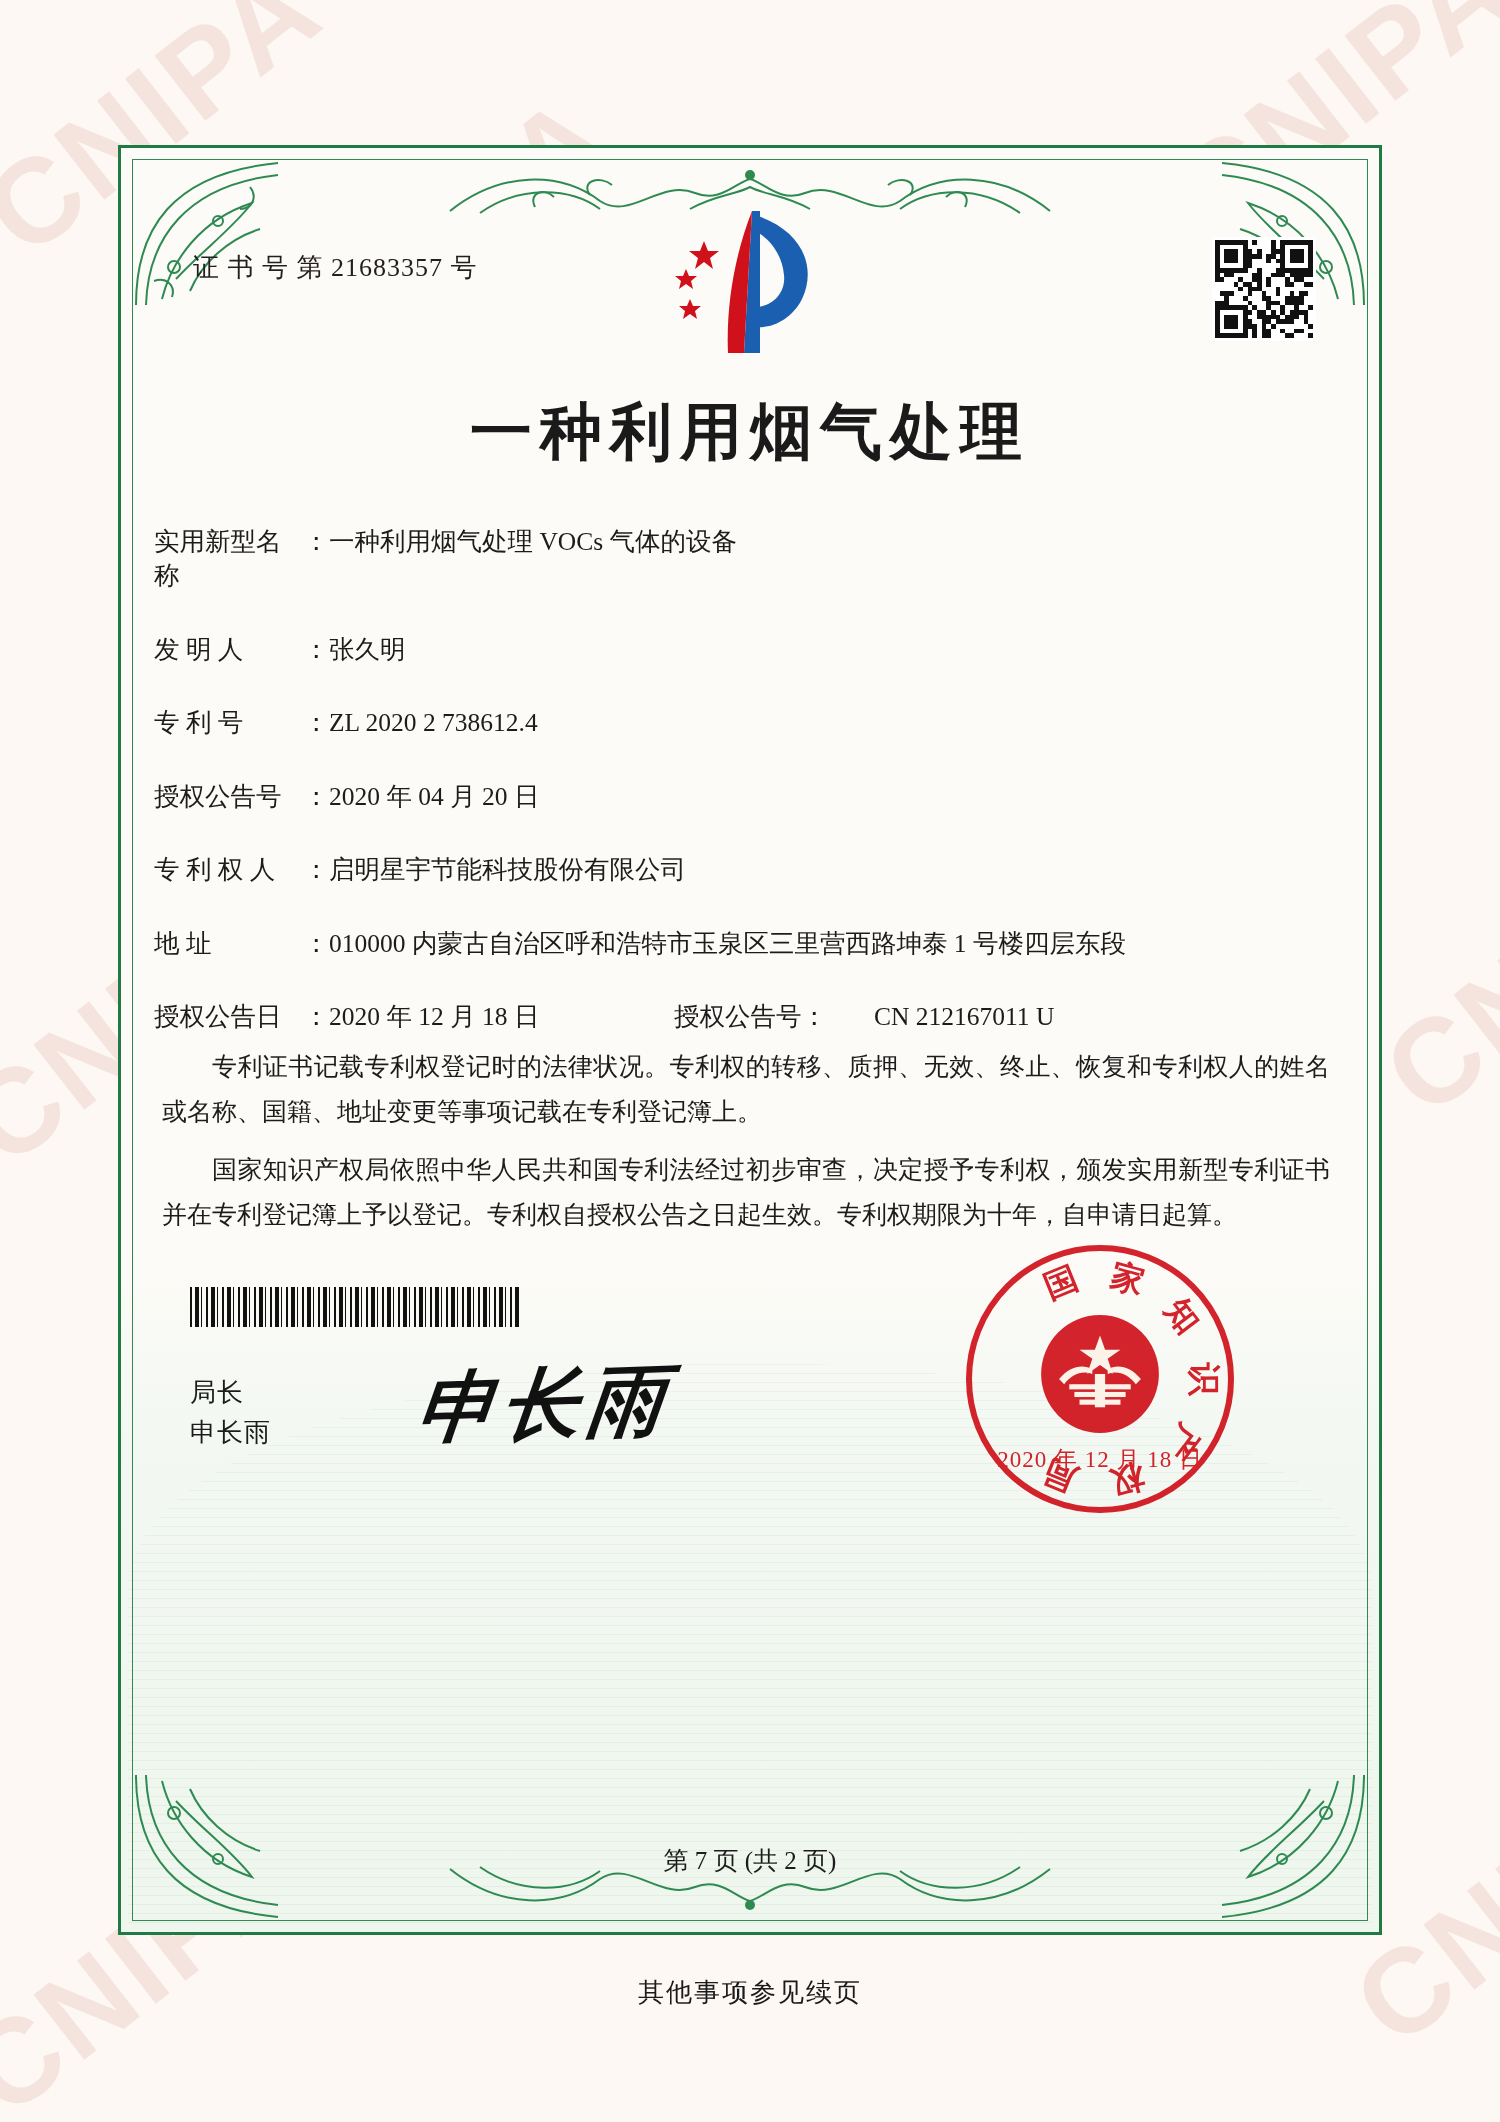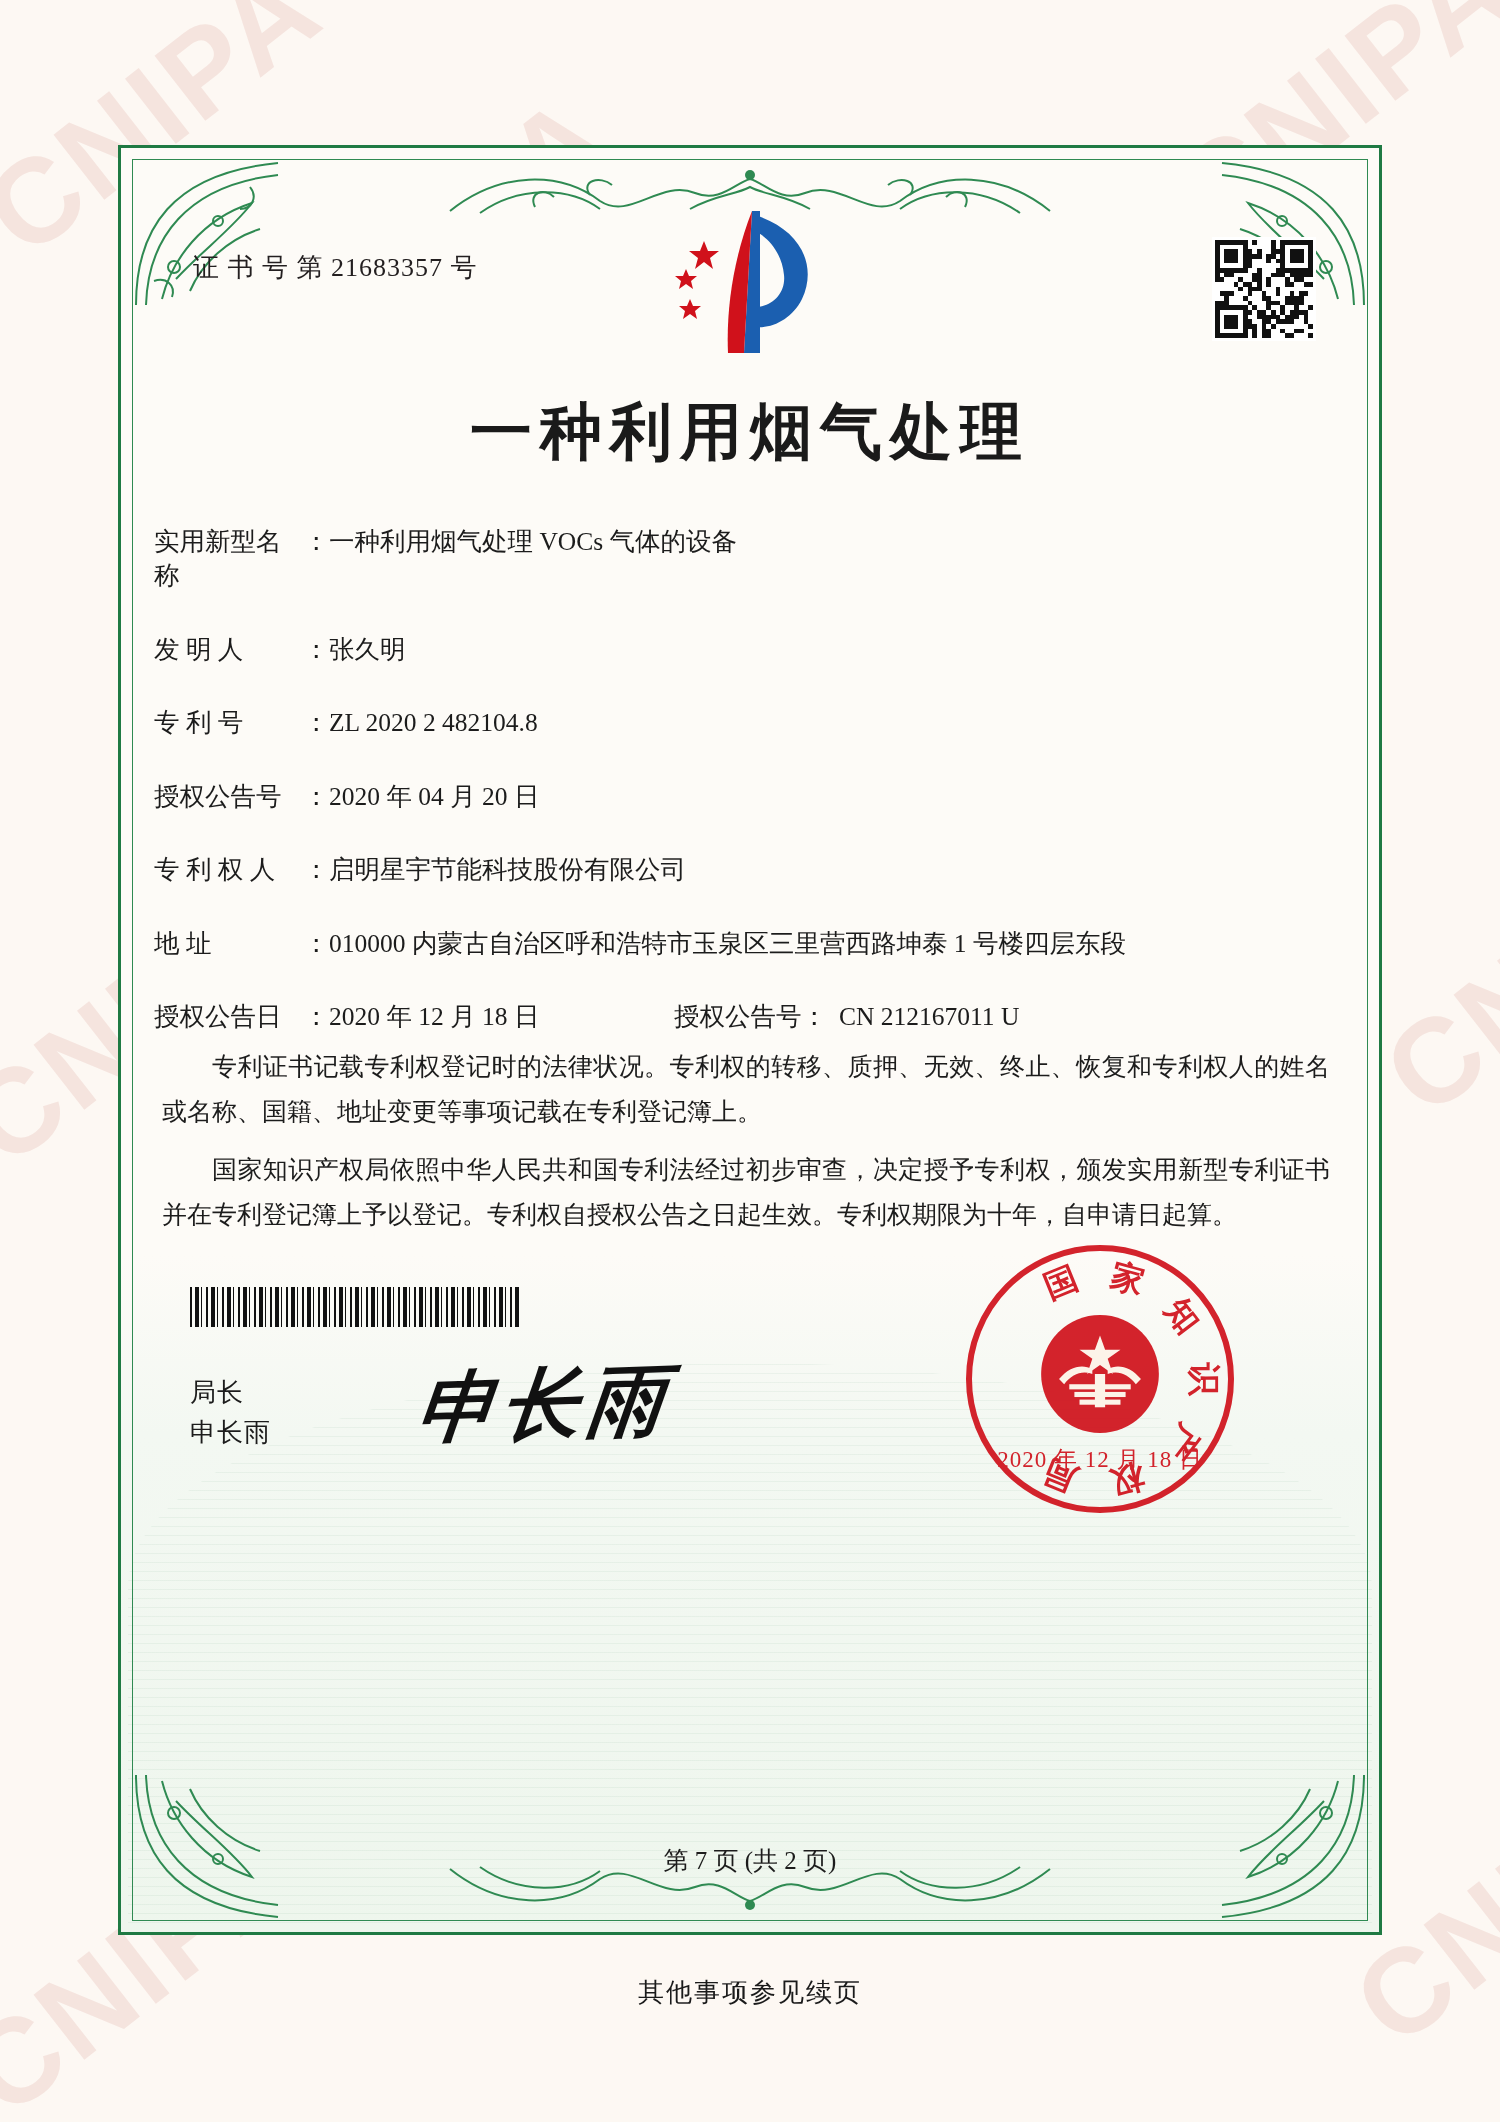--- a/index.html
+++ b/index.html
@@ -141,21 +141,21 @@
     display: flex;
     justify-content: space-between;
     letter-spacing: 0;
   }
   .val { flex: 1; }
 
   .row-pub { margin-bottom: 30px; }
   .pub-wrap { display: flex; width: 100%; }
   .pub-left { width: 520px; display: flex; }
   .pub-left .lbl { width: 175px; flex: 0 0 175px; }
-  .pub-right { display: flex; }
+  .pub-right { display: flex; gap: 35px; }
   .pub-right .lbl2 { margin-right: 12px; }
 
   .para {
     font-size: 25px;
     line-height: 1.78;
     color: #1c1c1c;
     text-indent: 50px;
     margin: 0 8px 14px 8px;
     text-align: justify;
   }
@@ -821,21 +821,21 @@
             <span>：</span>
           </div>
         <div class="val">张久明</div>
       </div>
 
       <div class="row">
         <div class="lbl">
             <span>专 利 号</span>
             <span>：</span>
           </div>
-        <div class="val mono">ZL 2020 2 482104.8</div>
+        <div class="val mono">ZL 2020 2 738612.4</div>
       </div>
 
       <div class="row">
         <div class="lbl">
             <span>授权公告号</span>
             <span>：</span>
           </div>
         <div class="val">2020 年 04 月 20 日</div>
       </div>
 

